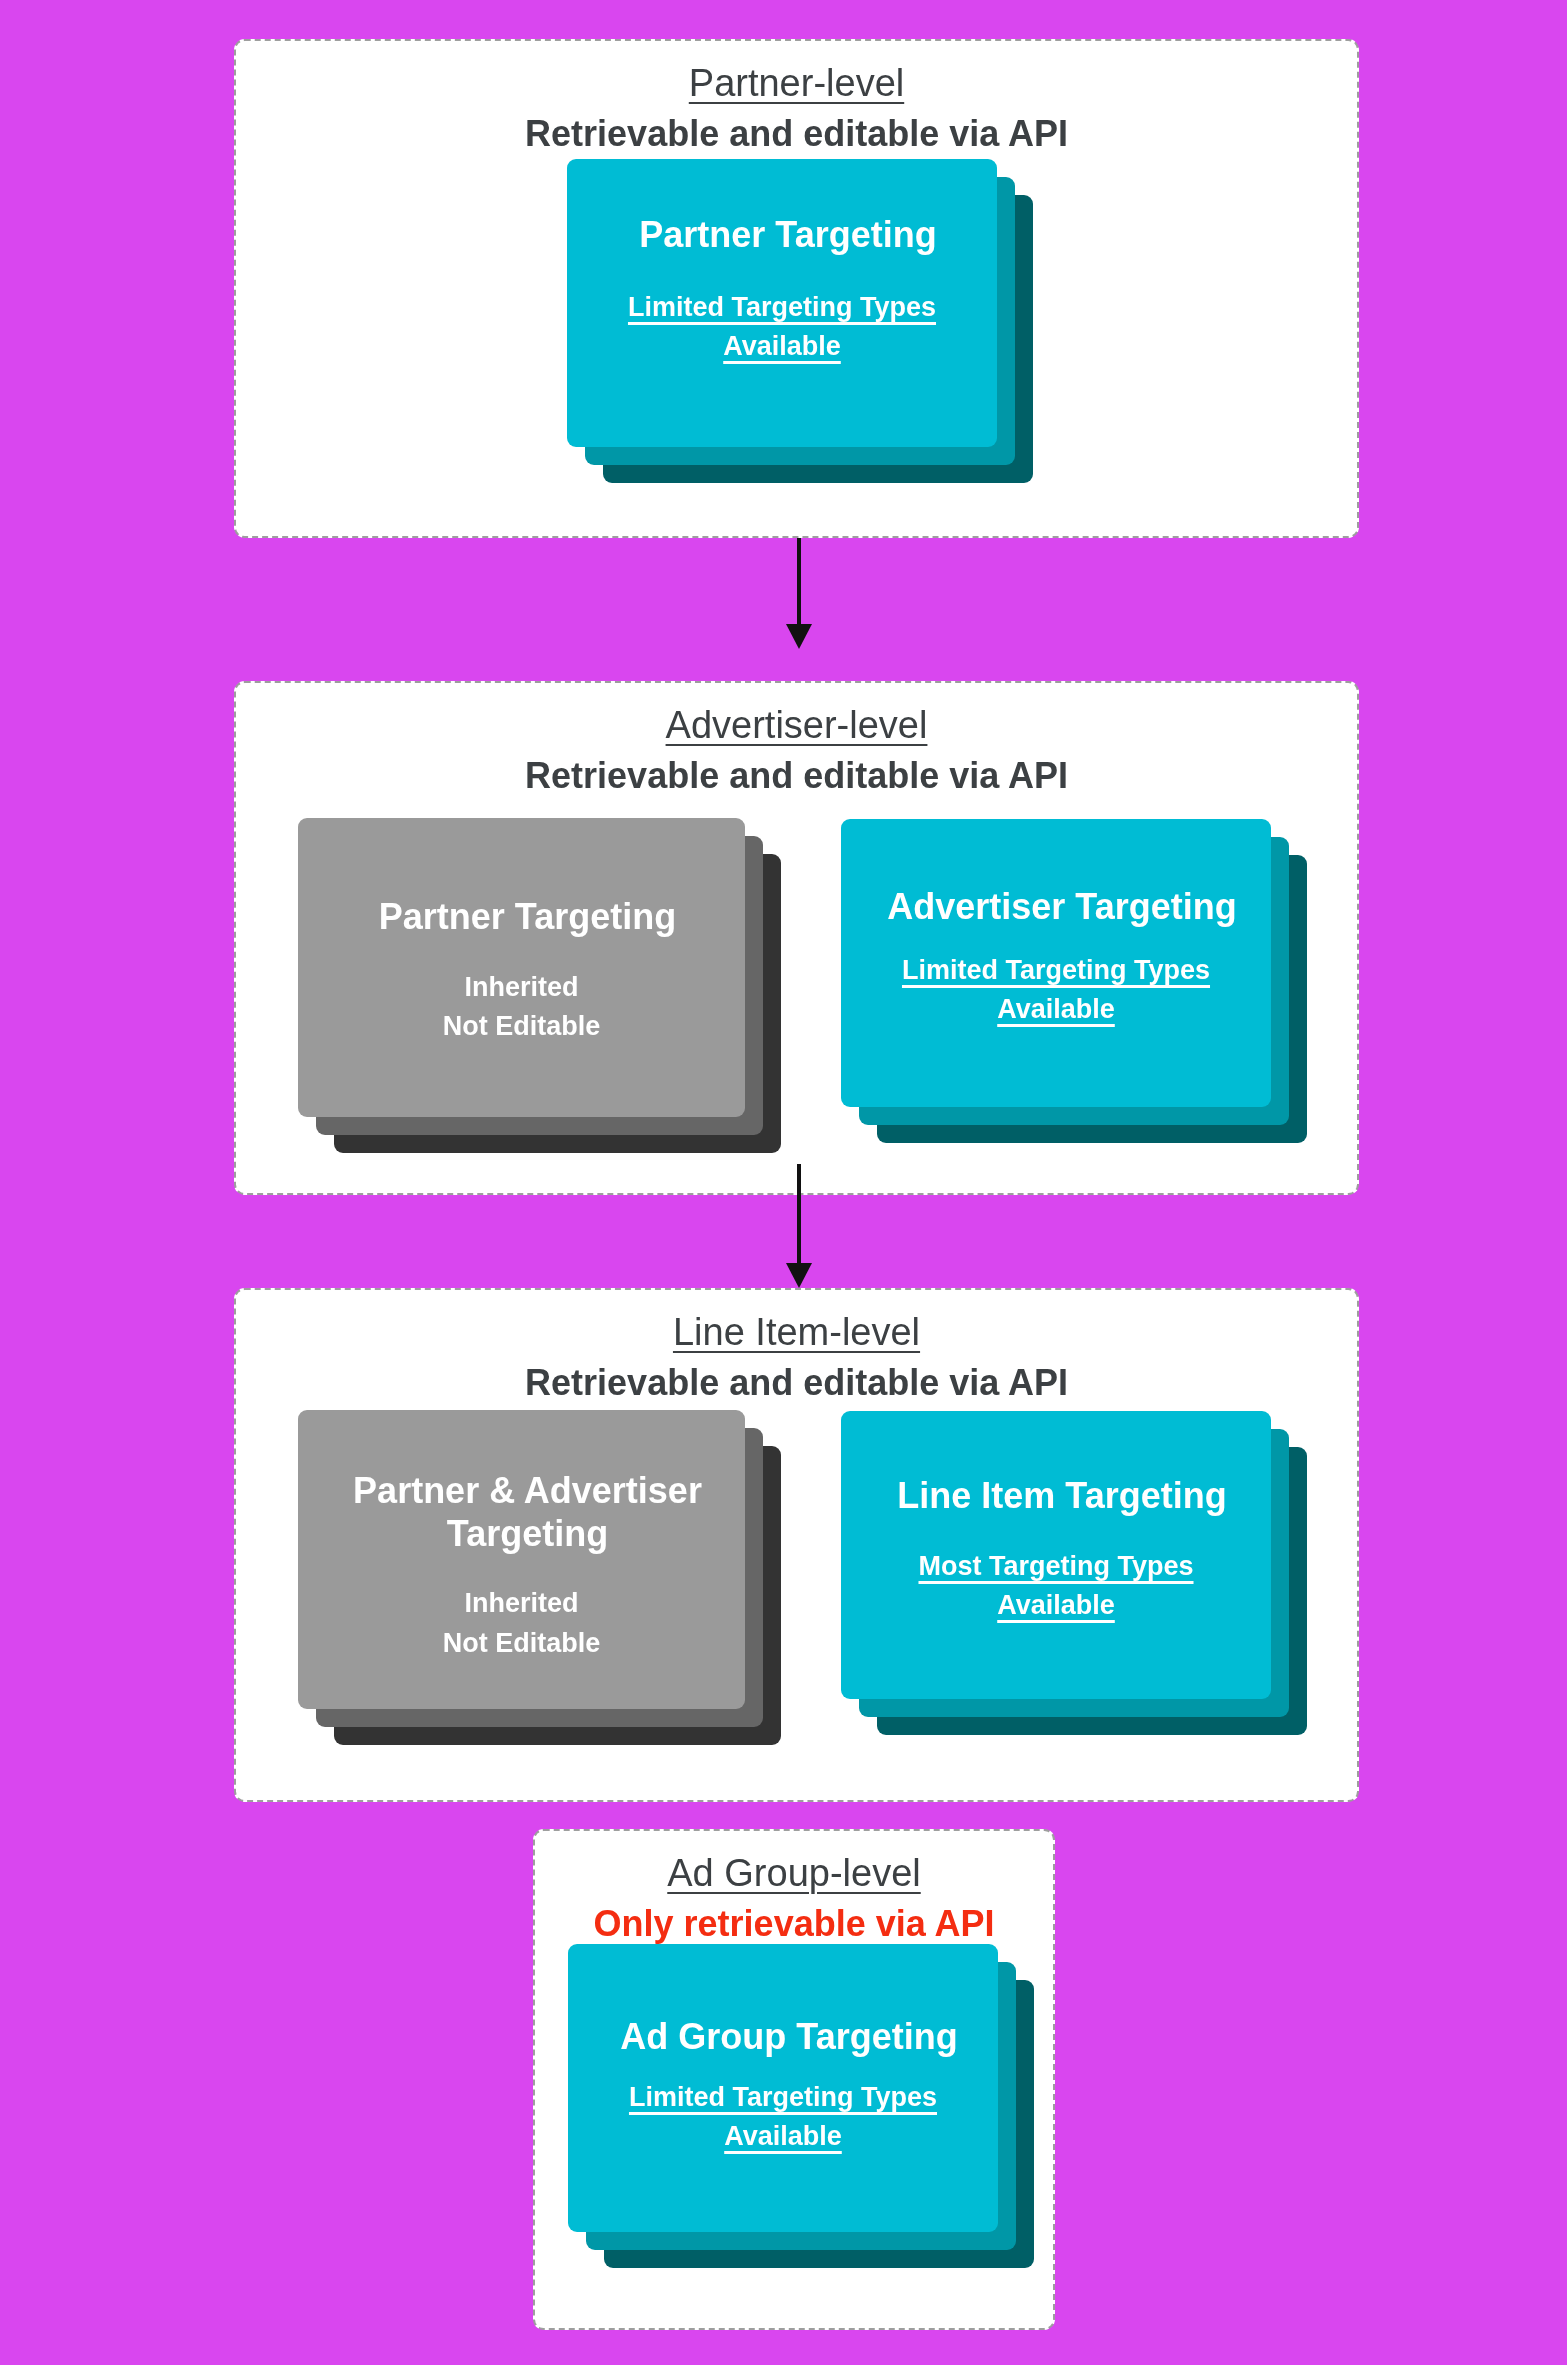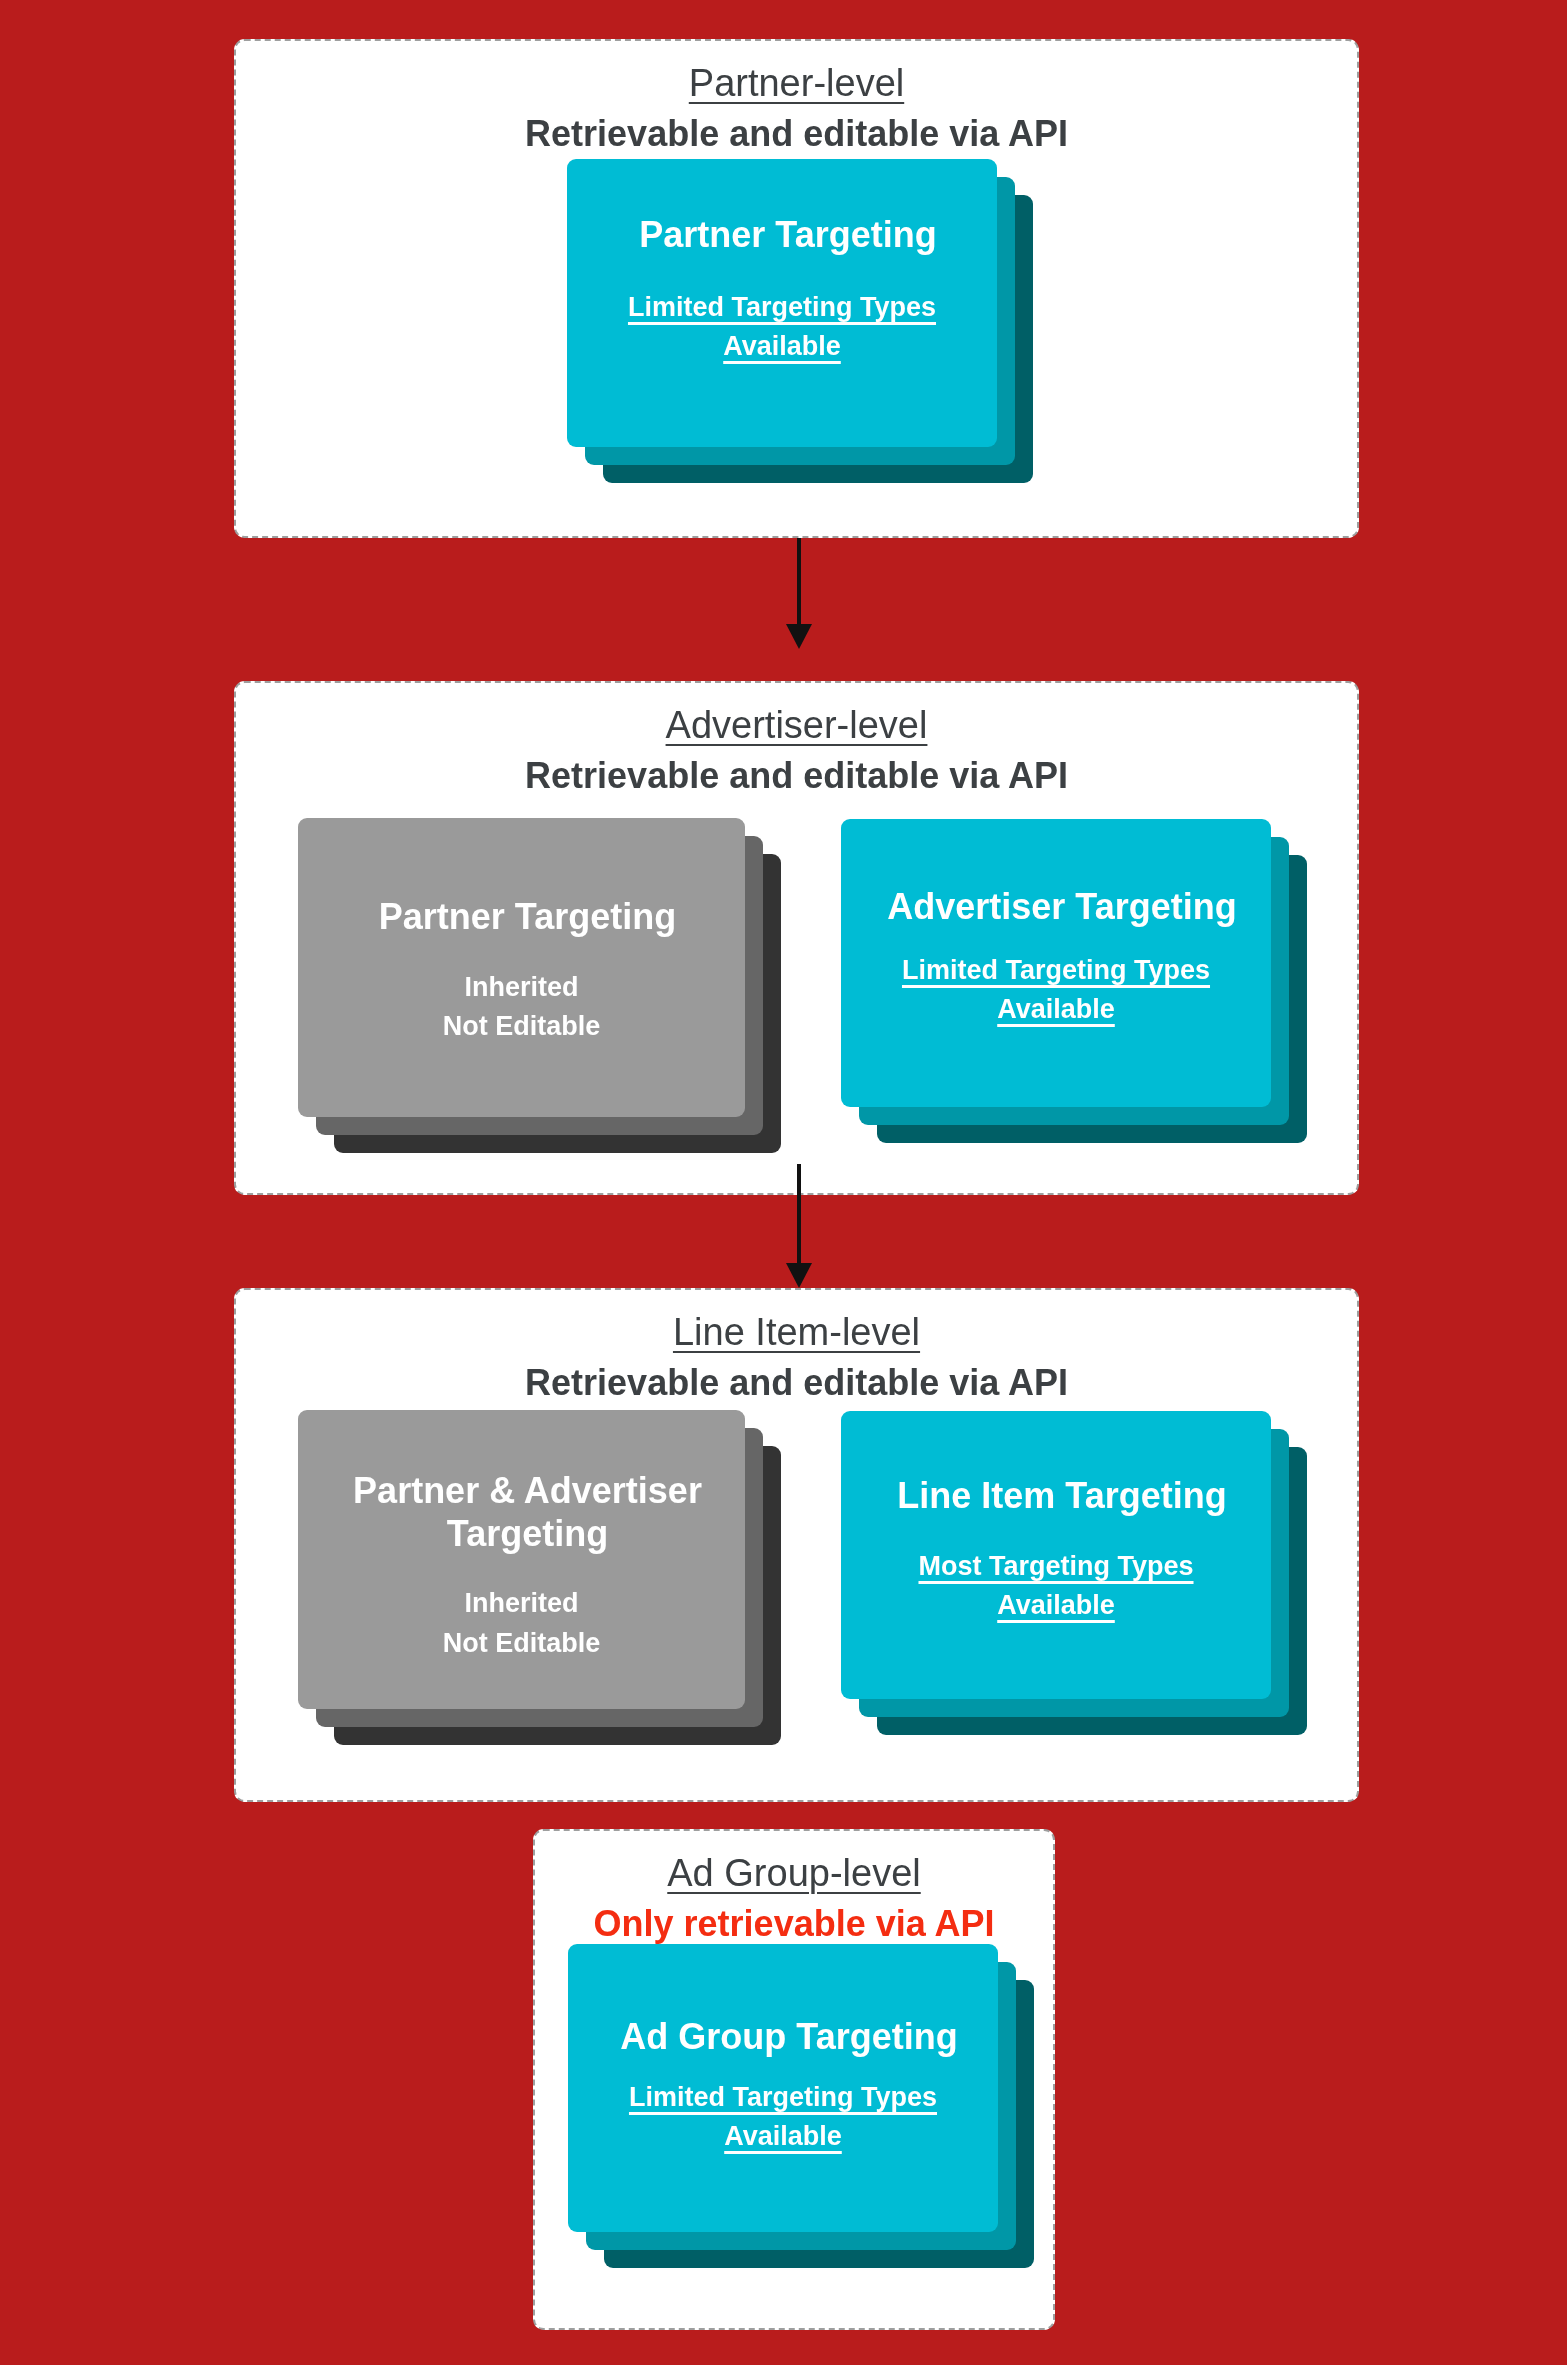--- a/index.html
+++ b/index.html
@@ -1,17 +1,17 @@
 <!DOCTYPE html>
 <html style="font-size:14.3px"><head>
 <meta charset="utf-8">
 <style>
   html,body{margin:0;padding:0;background:#ffffff;}
   .canvas{
-    position:relative;width:1567px;height:2366px;background:#b91c1c;overflow:hidden;
+    position:relative;width:1567px;height:2366px;background:#d946ef;overflow:hidden;
     font-family:"Liberation Sans",sans-serif;
   }
   .level-box{
     position:absolute;border:2.7px dashed #9e9e9e;border-radius:10.7px;background:#ffffff;
     box-sizing:border-box;
   }
   .sec-header{position:absolute;top:0;left:0;right:0;text-align:center;padding-top:19.6px;}
   .level-title{
     font-size:38px;font-weight:400;color:#3c4043;line-height:1.2;
     text-decoration:underline;text-decoration-thickness:1.8px;text-underline-offset:6.3px;

